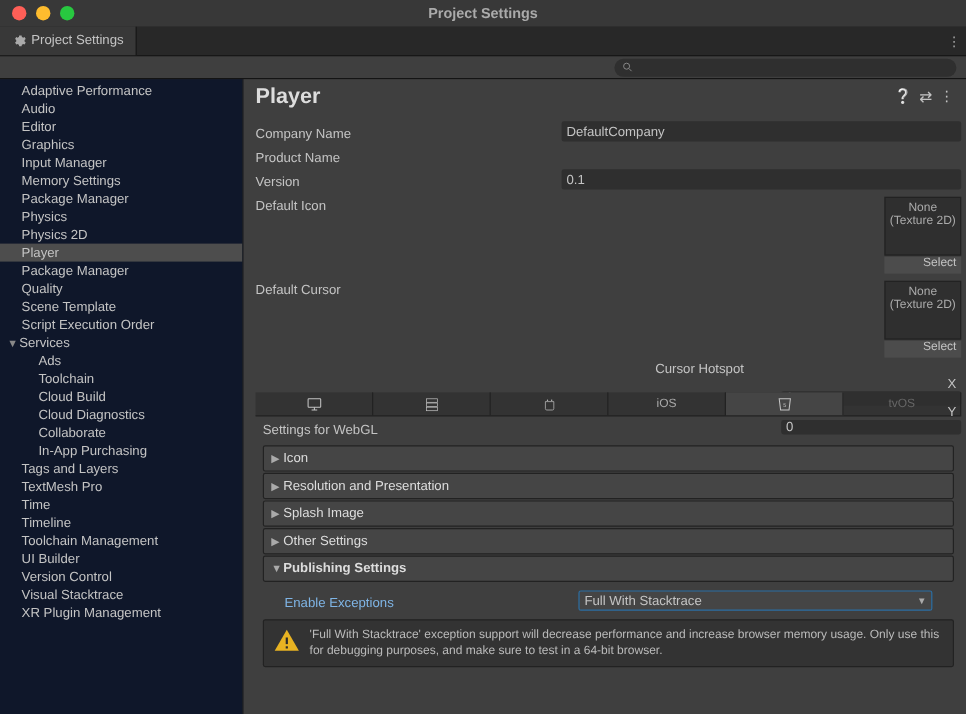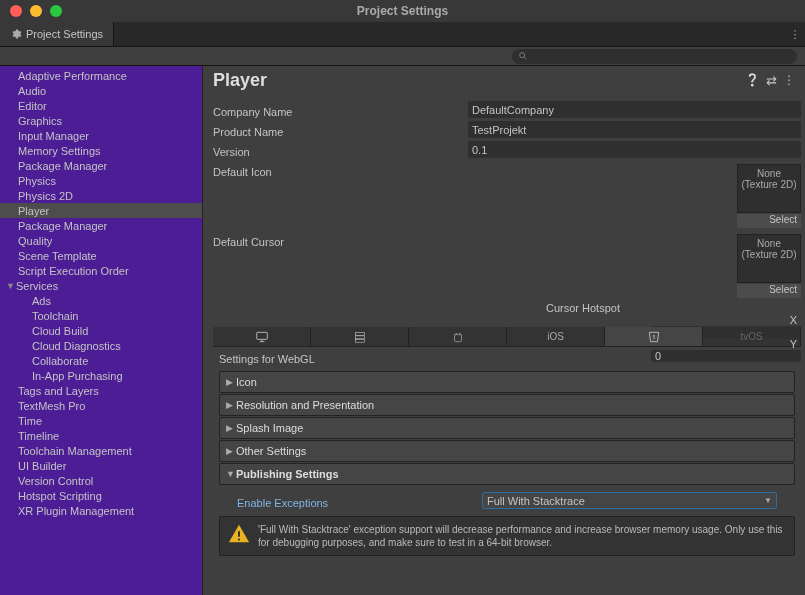--- a/index.html
+++ b/index.html
@@ -17,21 +17,21 @@
 .tab { display: flex; align-items: center; background: #383838; padding: 0 10px; gap: 4px; font-size: 11px; color: #c4c4c4; border-right: 1px solid #141414; }
 .tab svg { width: 12px; height: 12px; fill: #aaa; }
 .tabbar .menu { margin-left: auto; width: 20px; display: flex; align-items: center; justify-content: center; color: #aaa; }
 
 .searchrow { height: 19px; background: #3f3f3f; display: flex; align-items: center; padding-right: 8px; border-bottom: 1px solid #141414; }
 .searchrow .spacer { flex: 1; }
 .searchbox { width: 285px; height: 15px; background: #2f2f2f; border-radius: 8px; display: flex; align-items: center; padding: 0 6px; }
 .searchbox svg { width: 10px; height: 10px; fill: #888; }
 
 .body { display: flex; height: calc(595px - 22px - 25px - 19px); }
-.sidebar { width: 203px; background: #4c1d95; overflow: hidden; padding-top: 2px; border-right: 1px solid #222; }
+.sidebar { width: 203px; background: #0f172a; overflow: hidden; padding-top: 2px; border-right: 1px solid #222; }
 .sitem { height: 15px; display: flex; align-items: center; padding-left: 18px; color: #c4c4c4; font-size: 11px; cursor: default; }
 .sitem.sub { padding-left: 32px; }
 .sitem.sel { background: #4d4d4d; }
 .sitem .arrow { width: 10px; margin-left: -12px; color: #888; font-size: 9px; }
 
 .main { flex: 1; background: #3f3f3f; overflow: hidden; display: flex; flex-direction: column; }
 .header { padding: 4px 10px; display: flex; align-items: center; }
 .header h1 { font-size: 18px; color: #ddd; font-weight: bold; }
 .header .icons { margin-left: auto; display: flex; gap: 6px; color: #c4c4c4; font-size: 12px; }
 .header .icons span, .header .icons svg { cursor: pointer; }
@@ -181,21 +181,21 @@
       <div class="sitem">
         <span>Toolchain Management</span>
       </div>
       <div class="sitem">
         <span>UI Builder</span>
       </div>
       <div class="sitem">
         <span>Version Control</span>
       </div>
       <div class="sitem">
-        <span>Hotspot Scripting</span>
+        <span>Visual Stacktrace</span>
       </div>
       <div class="sitem">
         <span>XR Plugin Management</span>
       </div>
     </div>
 
   <div class="main">
     <div class="header">
       <h1>Player</h1>
       <div class="icons">
@@ -205,21 +205,20 @@
       </div>
     </div>
 
     <div class="content">
       <div class="row">
         <div class="label">Company Name</div>
         <input value="DefaultCompany" style="">
       </div>
       <div class="row">
         <div class="label">Product Name</div>
-        <input value="TestProjekt" style="">
       </div>
       <div class="row">
         <div class="label">Version</div>
         <input value="0.1" style="">
       </div>
 
       <div class="iconrow">
         <div class="label">Default Icon</div>
         <div class="slot">
           <div class="slotbox">

